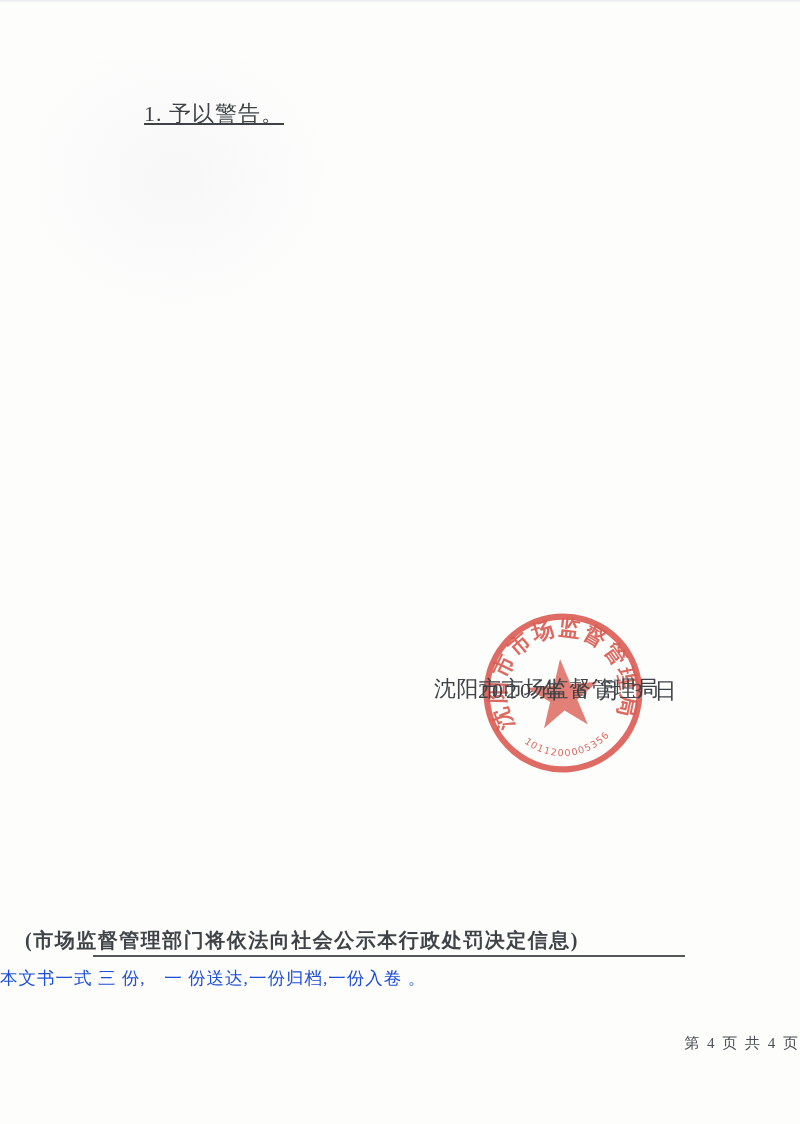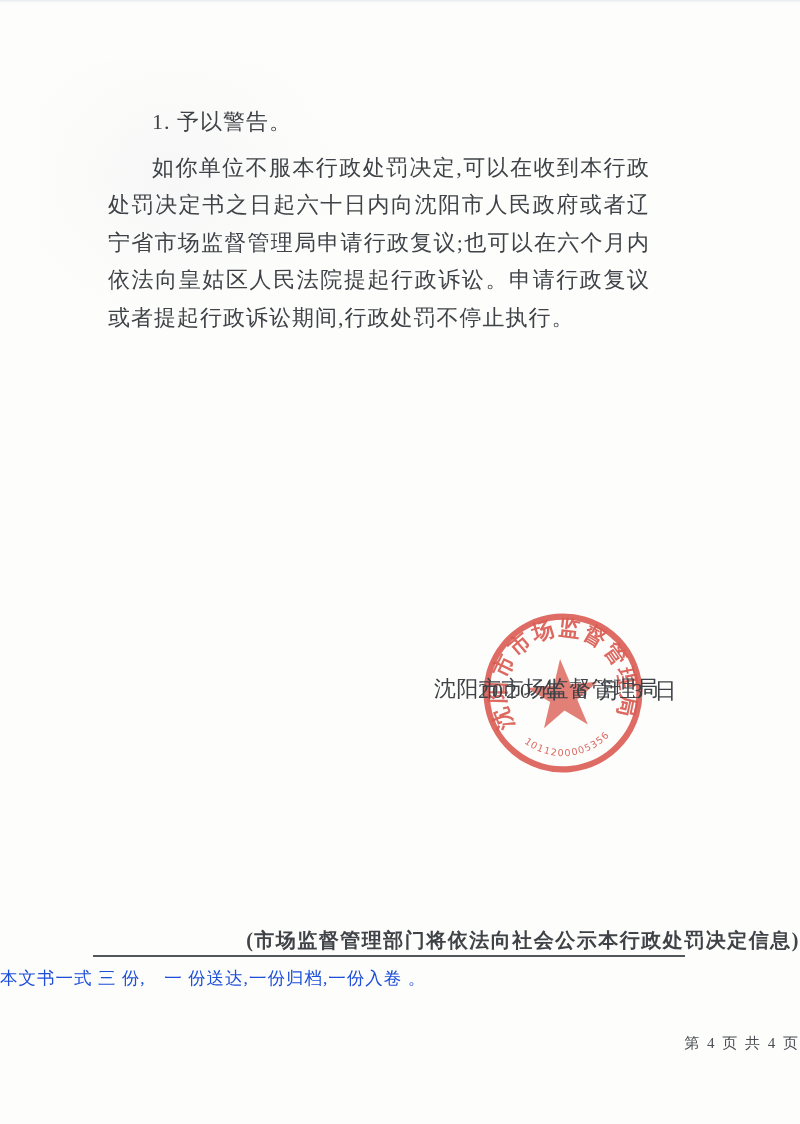--- a/index.html
+++ b/index.html
@@ -18,36 +18,36 @@
   .scan-smudge{
     position:absolute;left:40px;top:60px;width:300px;height:260px;
     background:radial-gradient(ellipse at 45% 45%, rgba(190,196,200,0.10), rgba(255,255,255,0) 70%);
     pointer-events:none;
   }
   .doc-body{
     position:absolute;left:100px;top:95px;width:558px;
     font-size:22px;line-height:37.5px;letter-spacing:1px;
     text-align:justify;
   }
-  .doc-body p{margin:8px;text-indent:2em;}
+  .doc-body p{margin:0;text-indent:2em;text-decoration:underline;}
   .sig-authority{
     position:absolute;left:434px;top:674px;
     font-size:22px;letter-spacing:0.5px;white-space:nowrap;z-index:3;
   }
   .sig-date{
     position:absolute;left:478px;top:676px;
     font-size:22px;letter-spacing:3px;white-space:nowrap;z-index:3;
   }
   .seal{
     position:absolute;left:477px;top:610px;width:172px;height:166px;
     z-index:2;transform:rotate(-5deg);opacity:0.88;
   }
   .footer-notice{
     position:absolute;left:0;top:927px;width:800px;
-    text-align:right;padding-left:25px;box-sizing:border-box;
+    text-align:left;padding-left:25px;box-sizing:border-box;
     font-size:20px;font-weight:bold;letter-spacing:1.5px;white-space:nowrap;
   }
   .footer-divider{
     position:absolute;left:93px;top:955px;width:592px;height:2px;
     background:#54575a;
   }
   .footer-distribution{
     position:absolute;left:0;top:966px;width:784px;
     font-size:17.5px;letter-spacing:1px;color:#1d4ed8;white-space:nowrap;
   }
@@ -58,21 +58,20 @@
   }
 </style>
 </head>
 <body>
 
 <div class="scan-edge-top"></div>
 <div class="scan-smudge"></div>
 
 <div class="doc-body">
   <p>1. 予以警告。</p>
-  <p>如你单位不服本行政处罚决定,可以在收到本行政处罚决定书之日起六十日内向沈阳市人民政府或者辽宁省市场监督管理局申请行政复议;也可以在六个月内依法向皇姑区人民法院提起行政诉讼。申请行政复议或者提起行政诉讼期间,行政处罚不停止执行。</p>
 </div>
 
 <svg class="seal" viewBox="0 0 200 200" aria-hidden="true">
   <circle cx="100" cy="100" r="92" fill="none" stroke="#d5463c" stroke-width="7.5" opacity="0.9"></circle>
   <polygon points="100,59 110.1,90.1 142.8,90.1 116.4,109.3 126.5,140.4 100,121.2 73.5,140.4 83.6,109.3 57.2,90.1 89.9,90.1" fill="#d9554a" opacity="0.85"></polygon>
   <defs>
     <path id="seal-top-arc" d="M 34.2,123.9 A 70,70 0 1 1 165.8,123.9" fill="none"></path>
     <path id="seal-bottom-arc" d="M 51.1,158.2 A 76,76 0 0 0 148.9,158.2" fill="none"></path>
   </defs>
   <text font-size="26" fill="#d5463c" letter-spacing="3" opacity="0.92" font-family="Liberation Serif, DejaVu Serif, serif" font-weight="bold">

